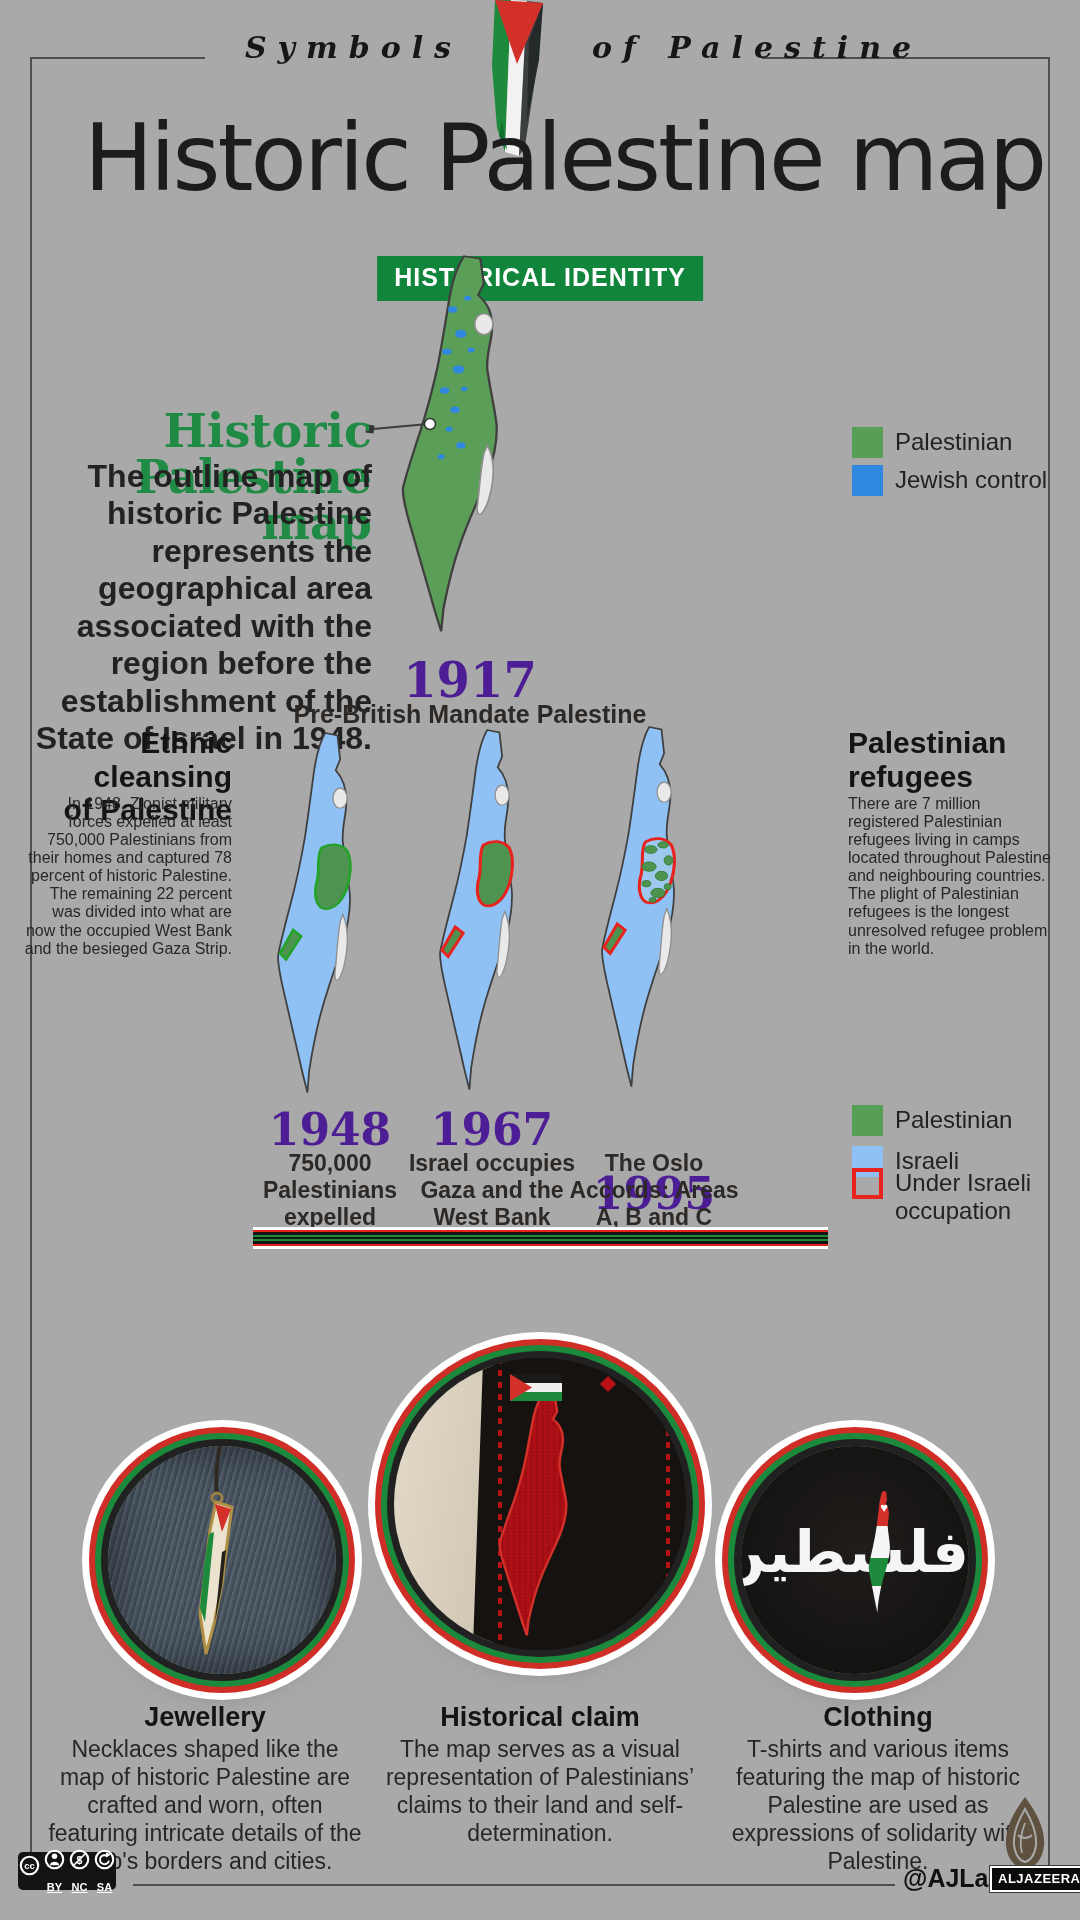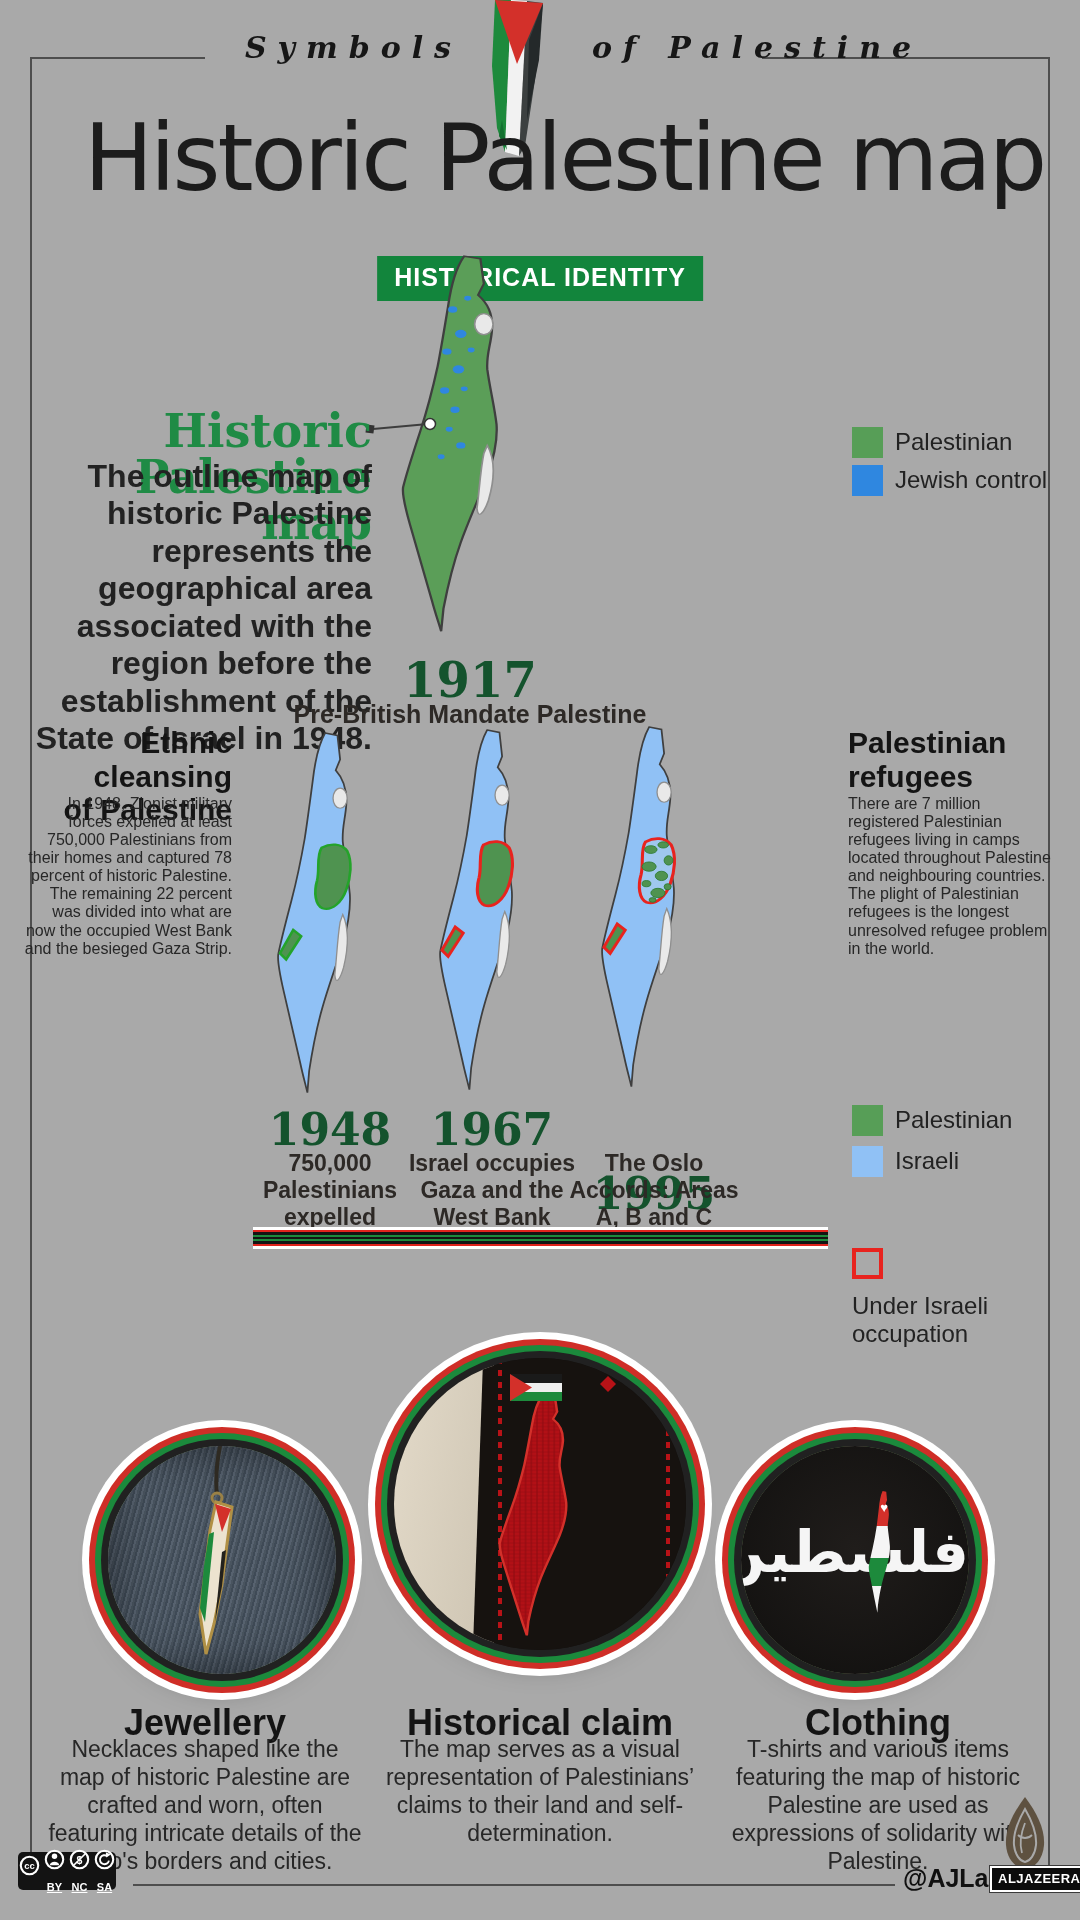--- a/index.html
+++ b/index.html
@@ -5,32 +5,32 @@
   html,body{margin:0;padding:0;}
   body{background:#9e9e9e;font-family:"Liberation Sans",sans-serif;}
   #canvas{position:relative;width:1080px;height:1920px;background:#a9a9a9;overflow:hidden;margin:0 auto;}
   .abs{position:absolute;}
   .frame{position:absolute;background:#4e4e4e;}
   .kicker{font-family:"DejaVu Serif",serif;font-style:italic;font-weight:700;font-size:30px;color:#161616;letter-spacing:11px;white-space:nowrap;}
   .title{width:100%;text-align:center;font-family:"DejaVu Sans",sans-serif;font-size:92px;letter-spacing:-3px;color:#1c1c1c;white-space:nowrap;}
   .badge{left:50%;transform:translateX(-50%);background:#12853c;color:#fff;font-weight:700;font-size:25px;letter-spacing:1px;padding:7px 17px 9px;white-space:nowrap;}
   .greenhead{font-family:"DejaVu Serif",serif;font-weight:700;color:#1f8b45;font-size:46px;line-height:1.0;text-align:right;}
   .introbody{font-weight:700;font-size:32px;line-height:1.17;color:#222;text-align:right;}
-  .year{font-family:"DejaVu Serif",serif;font-weight:700;font-size:44px;color:#14532d;text-align:center;}
+  .year{font-family:"DejaVu Serif",serif;font-weight:700;font-size:44px;color:#4c1d95;text-align:center;}
   .mapcap{font-weight:700;font-size:25px;color:#2d2926;text-align:center;}
   .sechead{font-weight:800;font-size:30px;line-height:1.12;color:#141414;}
   .secbody{font-size:16px;line-height:1.13;color:#272727;}
   .tlabel{font-weight:700;font-size:23px;line-height:1.18;color:#2d2926;text-align:center;}
   .legrow{display:flex;align-items:flex-start;gap:12px;}
   .sw{width:31px;height:31px;flex:0 0 31px;}
   .legtxt{font-size:24px;color:#222;line-height:1.15;padding-top:1px;}
   .ribbon{background:linear-gradient(to bottom,#ffffff 0 12%,#e0231c 12% 24%,#141414 24% 37%,#1c8a3b 37% 46%,#141414 46% 56%,#1c8a3b 56% 65%,#141414 65% 77%,#e0231c 77% 88%,#ffffff 88% 100%);}
   .photo{position:absolute;border-radius:50%;overflow:hidden;
     box-shadow:0 0 0 7px #212121,0 0 0 13px #1b8a3c,0 0 0 19px #cf2e27,0 0 0 26px #ffffff,0 14px 28px rgba(0,0,0,.35);}
-  .symtitle{font-weight:800;font-size:36px;color:#141414;text-align:center;}
+  .symtitle{font-weight:800;font-size:27px;color:#141414;text-align:center;}
   .symbody{font-size:23px;line-height:1.22;color:#272727;text-align:center;}
   .credit{font-weight:700;font-size:25px;color:#101010;}
   .brand{background:#0c0c0c;color:#fff;font-weight:700;font-size:13px;letter-spacing:.5px;padding:3px 6px 4px;border:2px solid #fff;box-shadow:0 0 0 1px #3a3a3a;}
   .ccbadge{background:#131313;border-radius:5px;display:flex;align-items:center;justify-content:center;gap:3px;}
   .cccol{display:flex;flex-direction:column;align-items:center;width:22px;}
   .cclab{color:#fff;font-weight:700;font-size:11px;line-height:1;margin-top:12px;text-decoration:underline;}
   .denim{background:repeating-linear-gradient(105deg,#3f4a56 0 2px,#57626f 2px 4px,#49545f 4px 6px);}
   svg{display:block;}
 </style>
 </head>
@@ -158,21 +158,21 @@
   <div class="abs tlabel" style="left:569px;top:1150px;width:170px;">The Oslo Accords: Areas A, B and C</div>
 
   <div class="abs legrow" style="left:852px;top:1105px;width:205px;">
     <div class="sw" style="background:#579e57;"></div>
     <div class="legtxt">Palestinian</div>
   </div>
   <div class="abs legrow" style="left:852px;top:1146px;width:205px;">
     <div class="sw" style="background:#90c1f5;"></div>
     <div class="legtxt">Israeli</div>
   </div>
-  <div class="abs legrow" style="left:852px;top:1248px;width:205px;flex-direction:column;">
+  <div class="abs legrow" style="left:852px;top:1168px;width:205px;">
     <div class="sw" style="background:transparent;border:4px solid #e8231e;width:23px;height:23px;flex-basis:23px;"></div>
     <div class="legtxt">Under Israeli occupation</div>
   </div>
 
   <div class="abs ribbon" style="left:253px;top:1227px;width:575px;height:22px;"></div>
 
   <div class="photo denim" style="left:108px;top:1446px;width:228px;height:228px;">
     <div class="abs" style="inset:0;box-shadow:inset 0 0 50px rgba(0,0,0,.55);"></div>
     <svg class="abs" style="left:0;top:0;" width="228" height="228" viewBox="0 0 228 228">
       <path d="M112,0 C109,16 107,32 109,48" stroke="#2e2a22" stroke-width="4" fill="none"></path>

